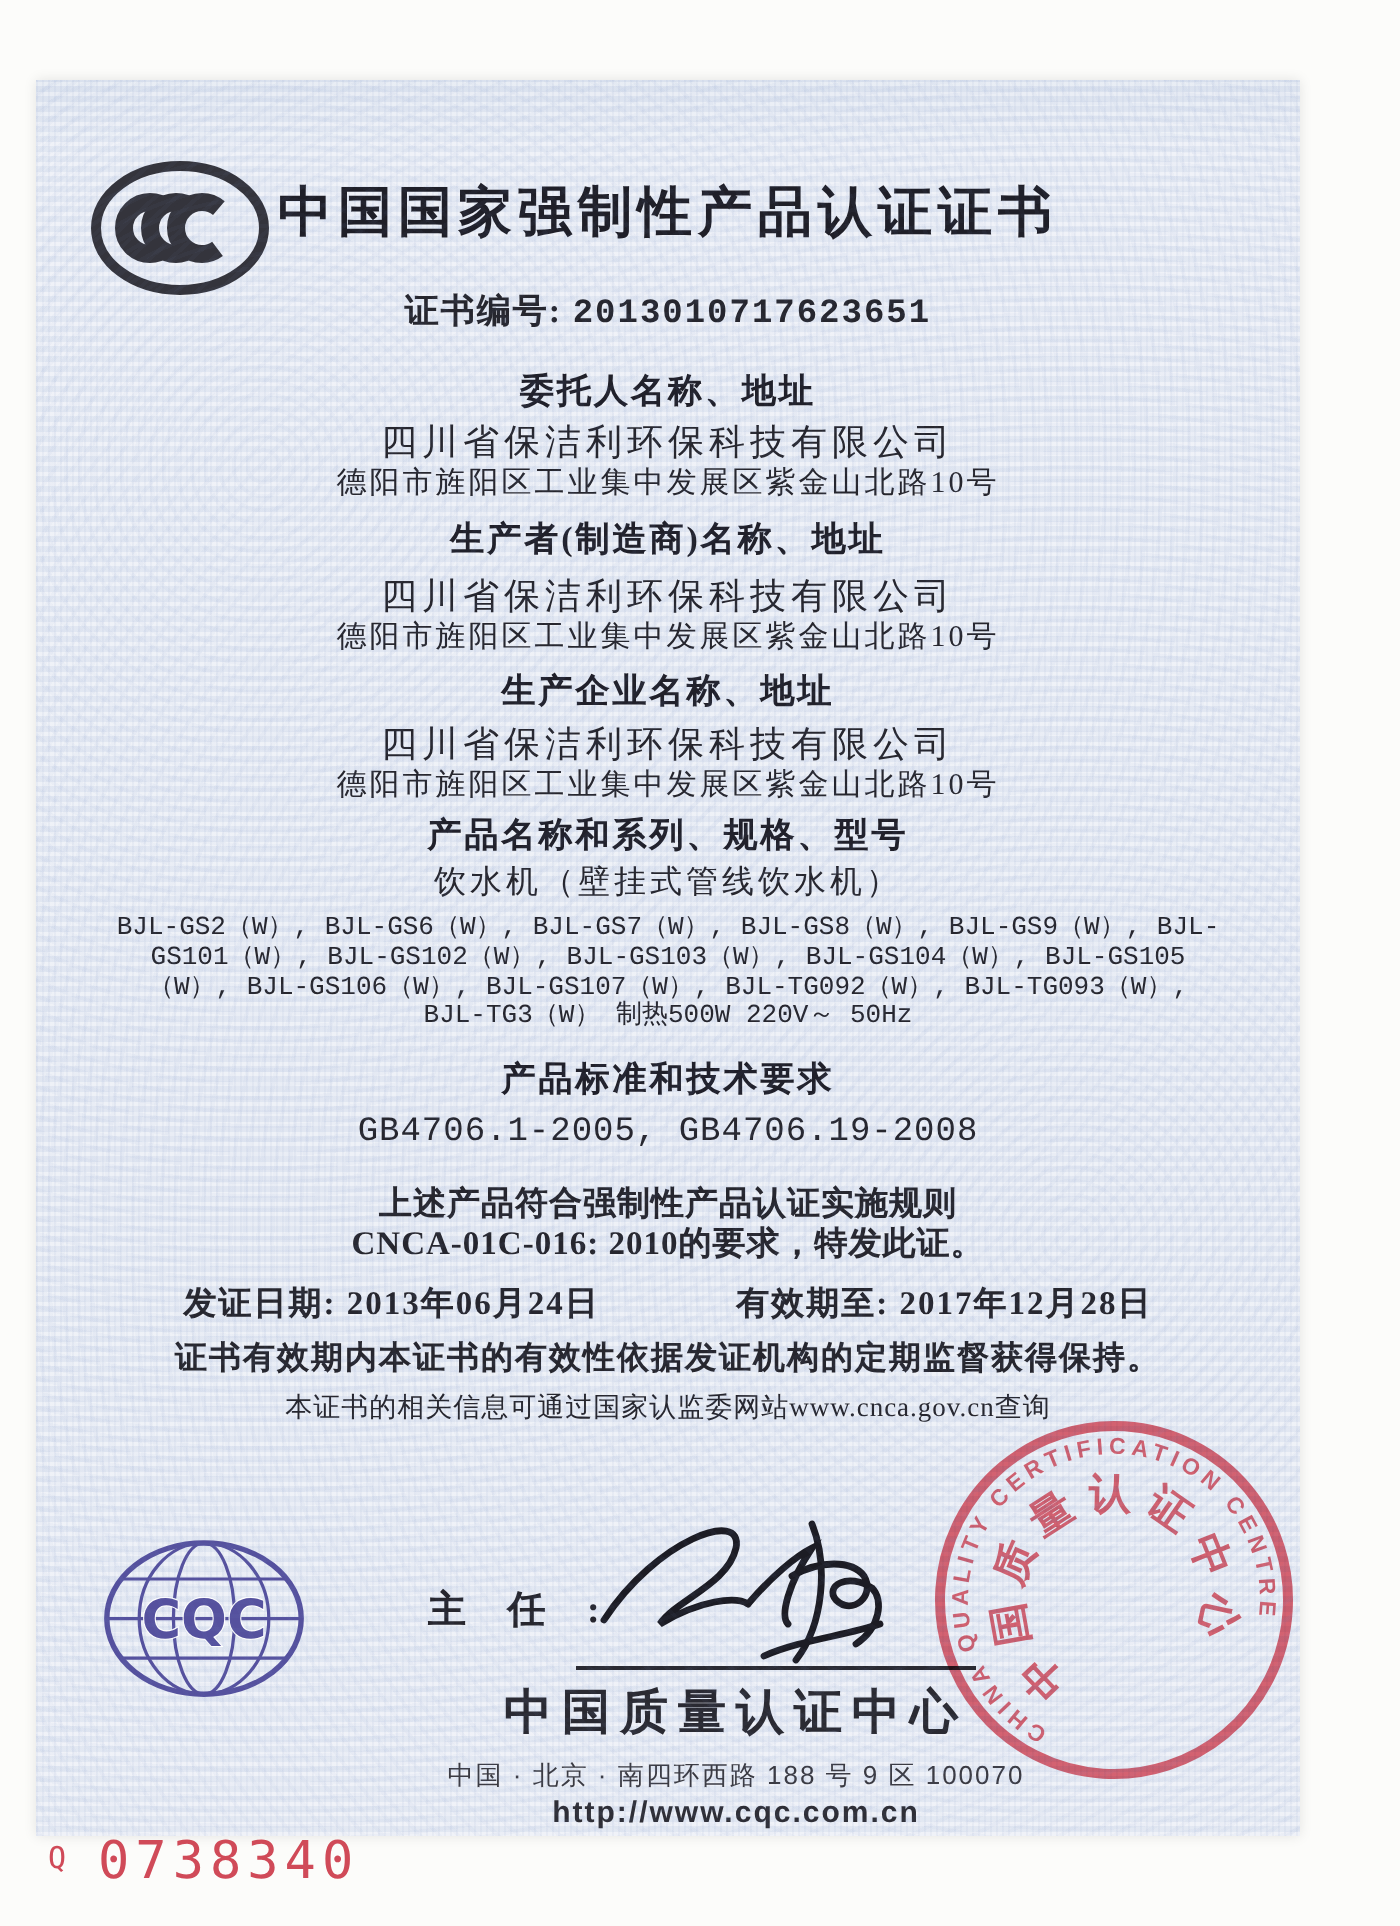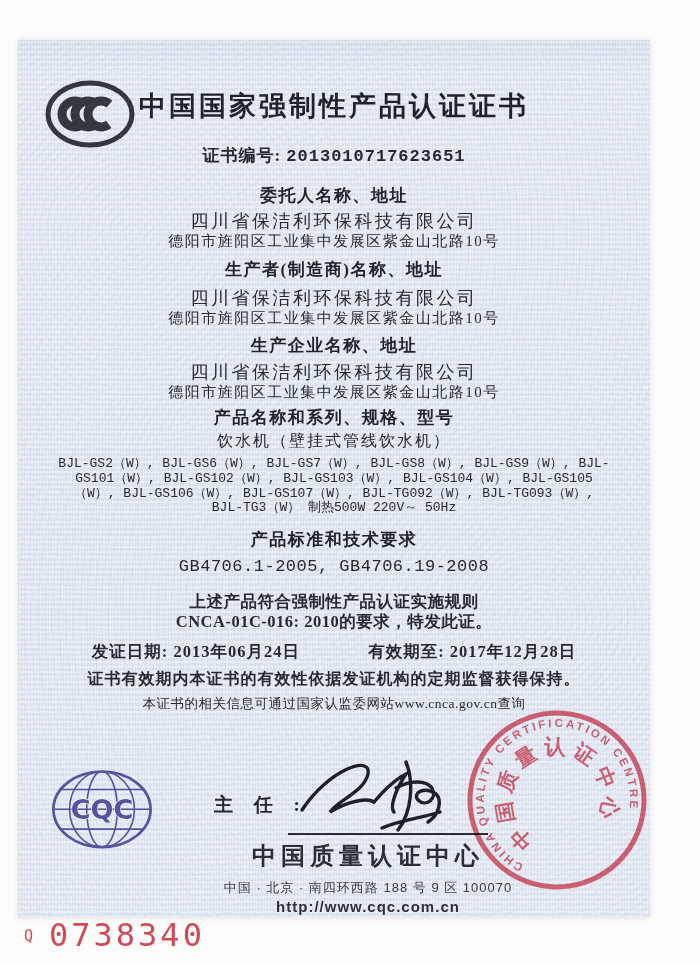--- a/index.html
+++ b/index.html
@@ -60,21 +60,21 @@
   .url { position:absolute; left:100px; top:858px; width:500px; text-align:center;
          font-family:"Liberation Sans","DejaVu Sans",sans-serif;
          font-size:15px; font-weight:bold; letter-spacing:1px; color:#2e2e36; }
   .ccc-logo { position:absolute; left:26px; top:36px; }
   .cqc-logo { position:absolute; left:30px; top:722px; }
   .seal { position:absolute; left:444px; top:665px; mix-blend-mode:multiply; opacity:.92; }
   .serial { position:absolute; left:24px; top:916px;
             font-family:"DejaVu Sans Mono","Liberation Mono",monospace;
             color:#d04a58; white-space:nowrap; }
   .serial .q { font-size:15px; position:relative; top:-5px; margin-right:16px; }
-  .serial .digits { font-size:32px; letter-spacing:3px; }
+  .serial .digits { font-size:26px; letter-spacing:3px; }
 </style>
 </head>
 <body>
 
 <div class="paper">
 
   <svg class="ccc-logo" width="92" height="76" viewBox="0 0 92 76">
     <ellipse cx="46" cy="38" rx="42" ry="31" fill="none" stroke="#34343c" stroke-width="5"></ellipse>
     <circle cx="31" cy="38" r="13" fill="none" stroke="#34343c" stroke-width="9" stroke-dasharray="58 24" stroke-dashoffset="70"></circle>
     <circle cx="44" cy="38" r="13" fill="none" stroke="#34343c" stroke-width="9" stroke-dasharray="58 24" stroke-dashoffset="70"></circle>

